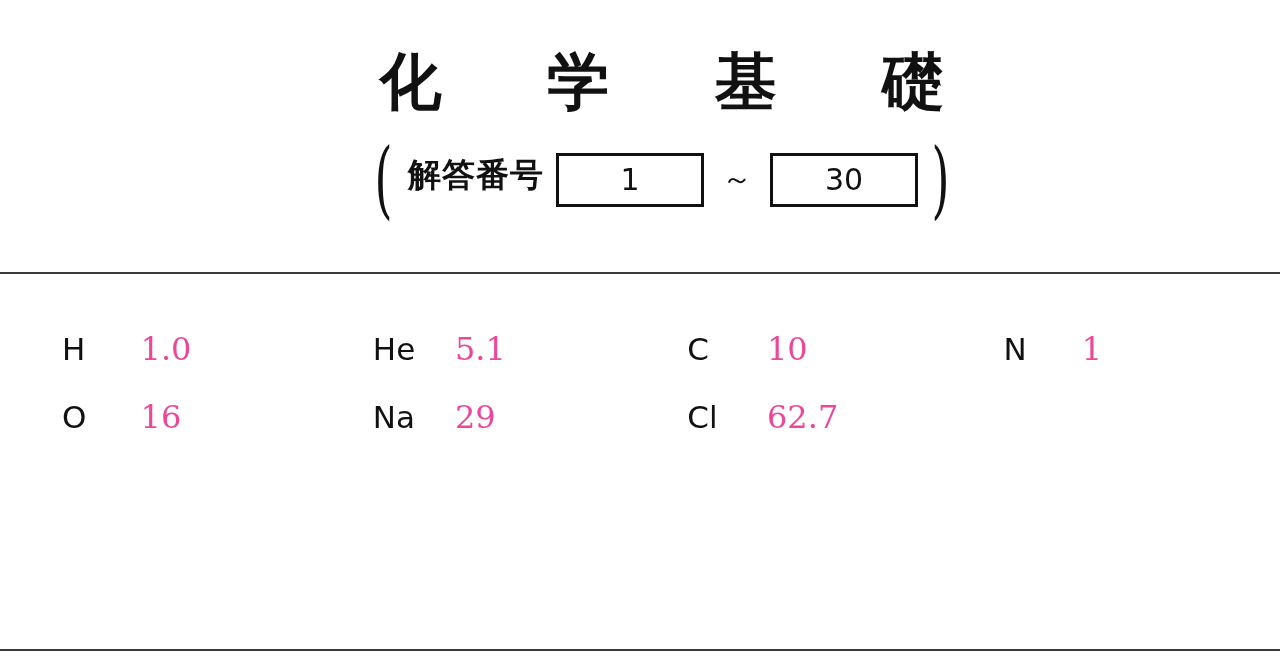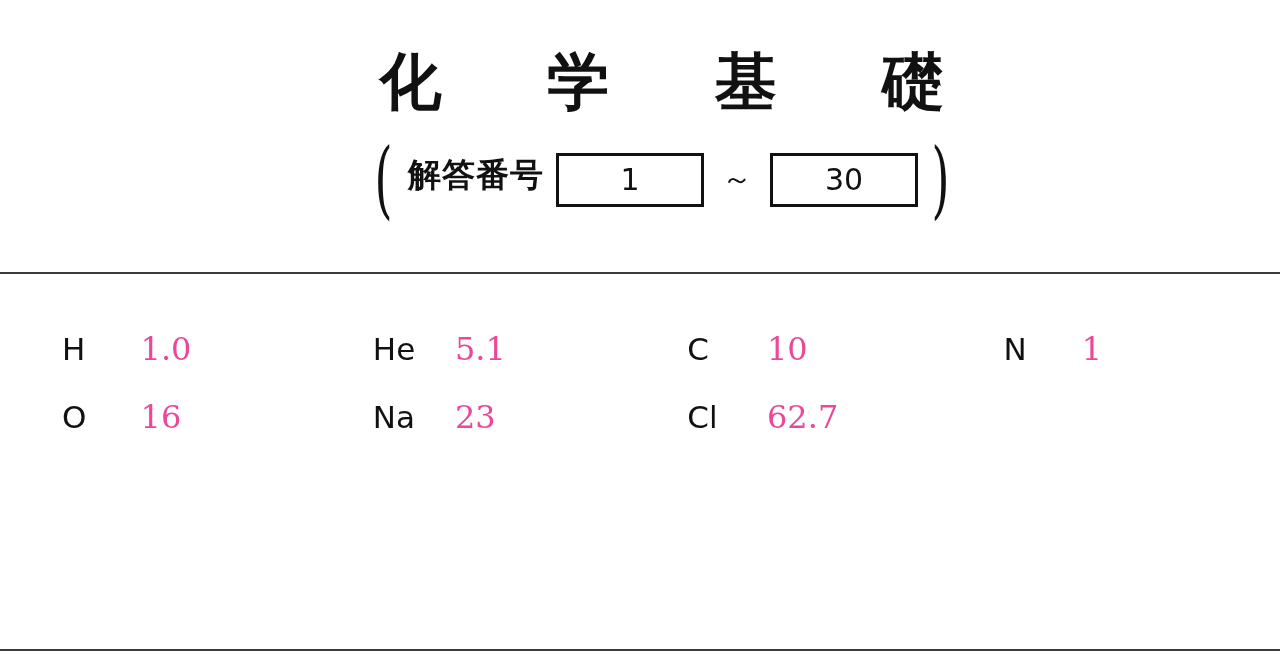--- a/index.html
+++ b/index.html
@@ -159,21 +159,21 @@
           <td class="val">5.1</td>
           <td class="sym">C</td>
           <td class="val">10</td>
           <td class="sym">N</td>
           <td class="val">1</td>
         </tr>
         <tr class="row-gap">
           <td class="sym">O</td>
           <td class="val">16</td>
           <td class="sym">Na</td>
-          <td class="val">23</td>
+          <td class="val">29</td>
           <td class="sym">Cl</td>
           <td class="val">62.7</td>
           <td class="sym"></td>
           <td class="val"></td>
         </tr>
       </tbody>
     </table>
   </div>
 
   <hr class="rule rule-bottom">

